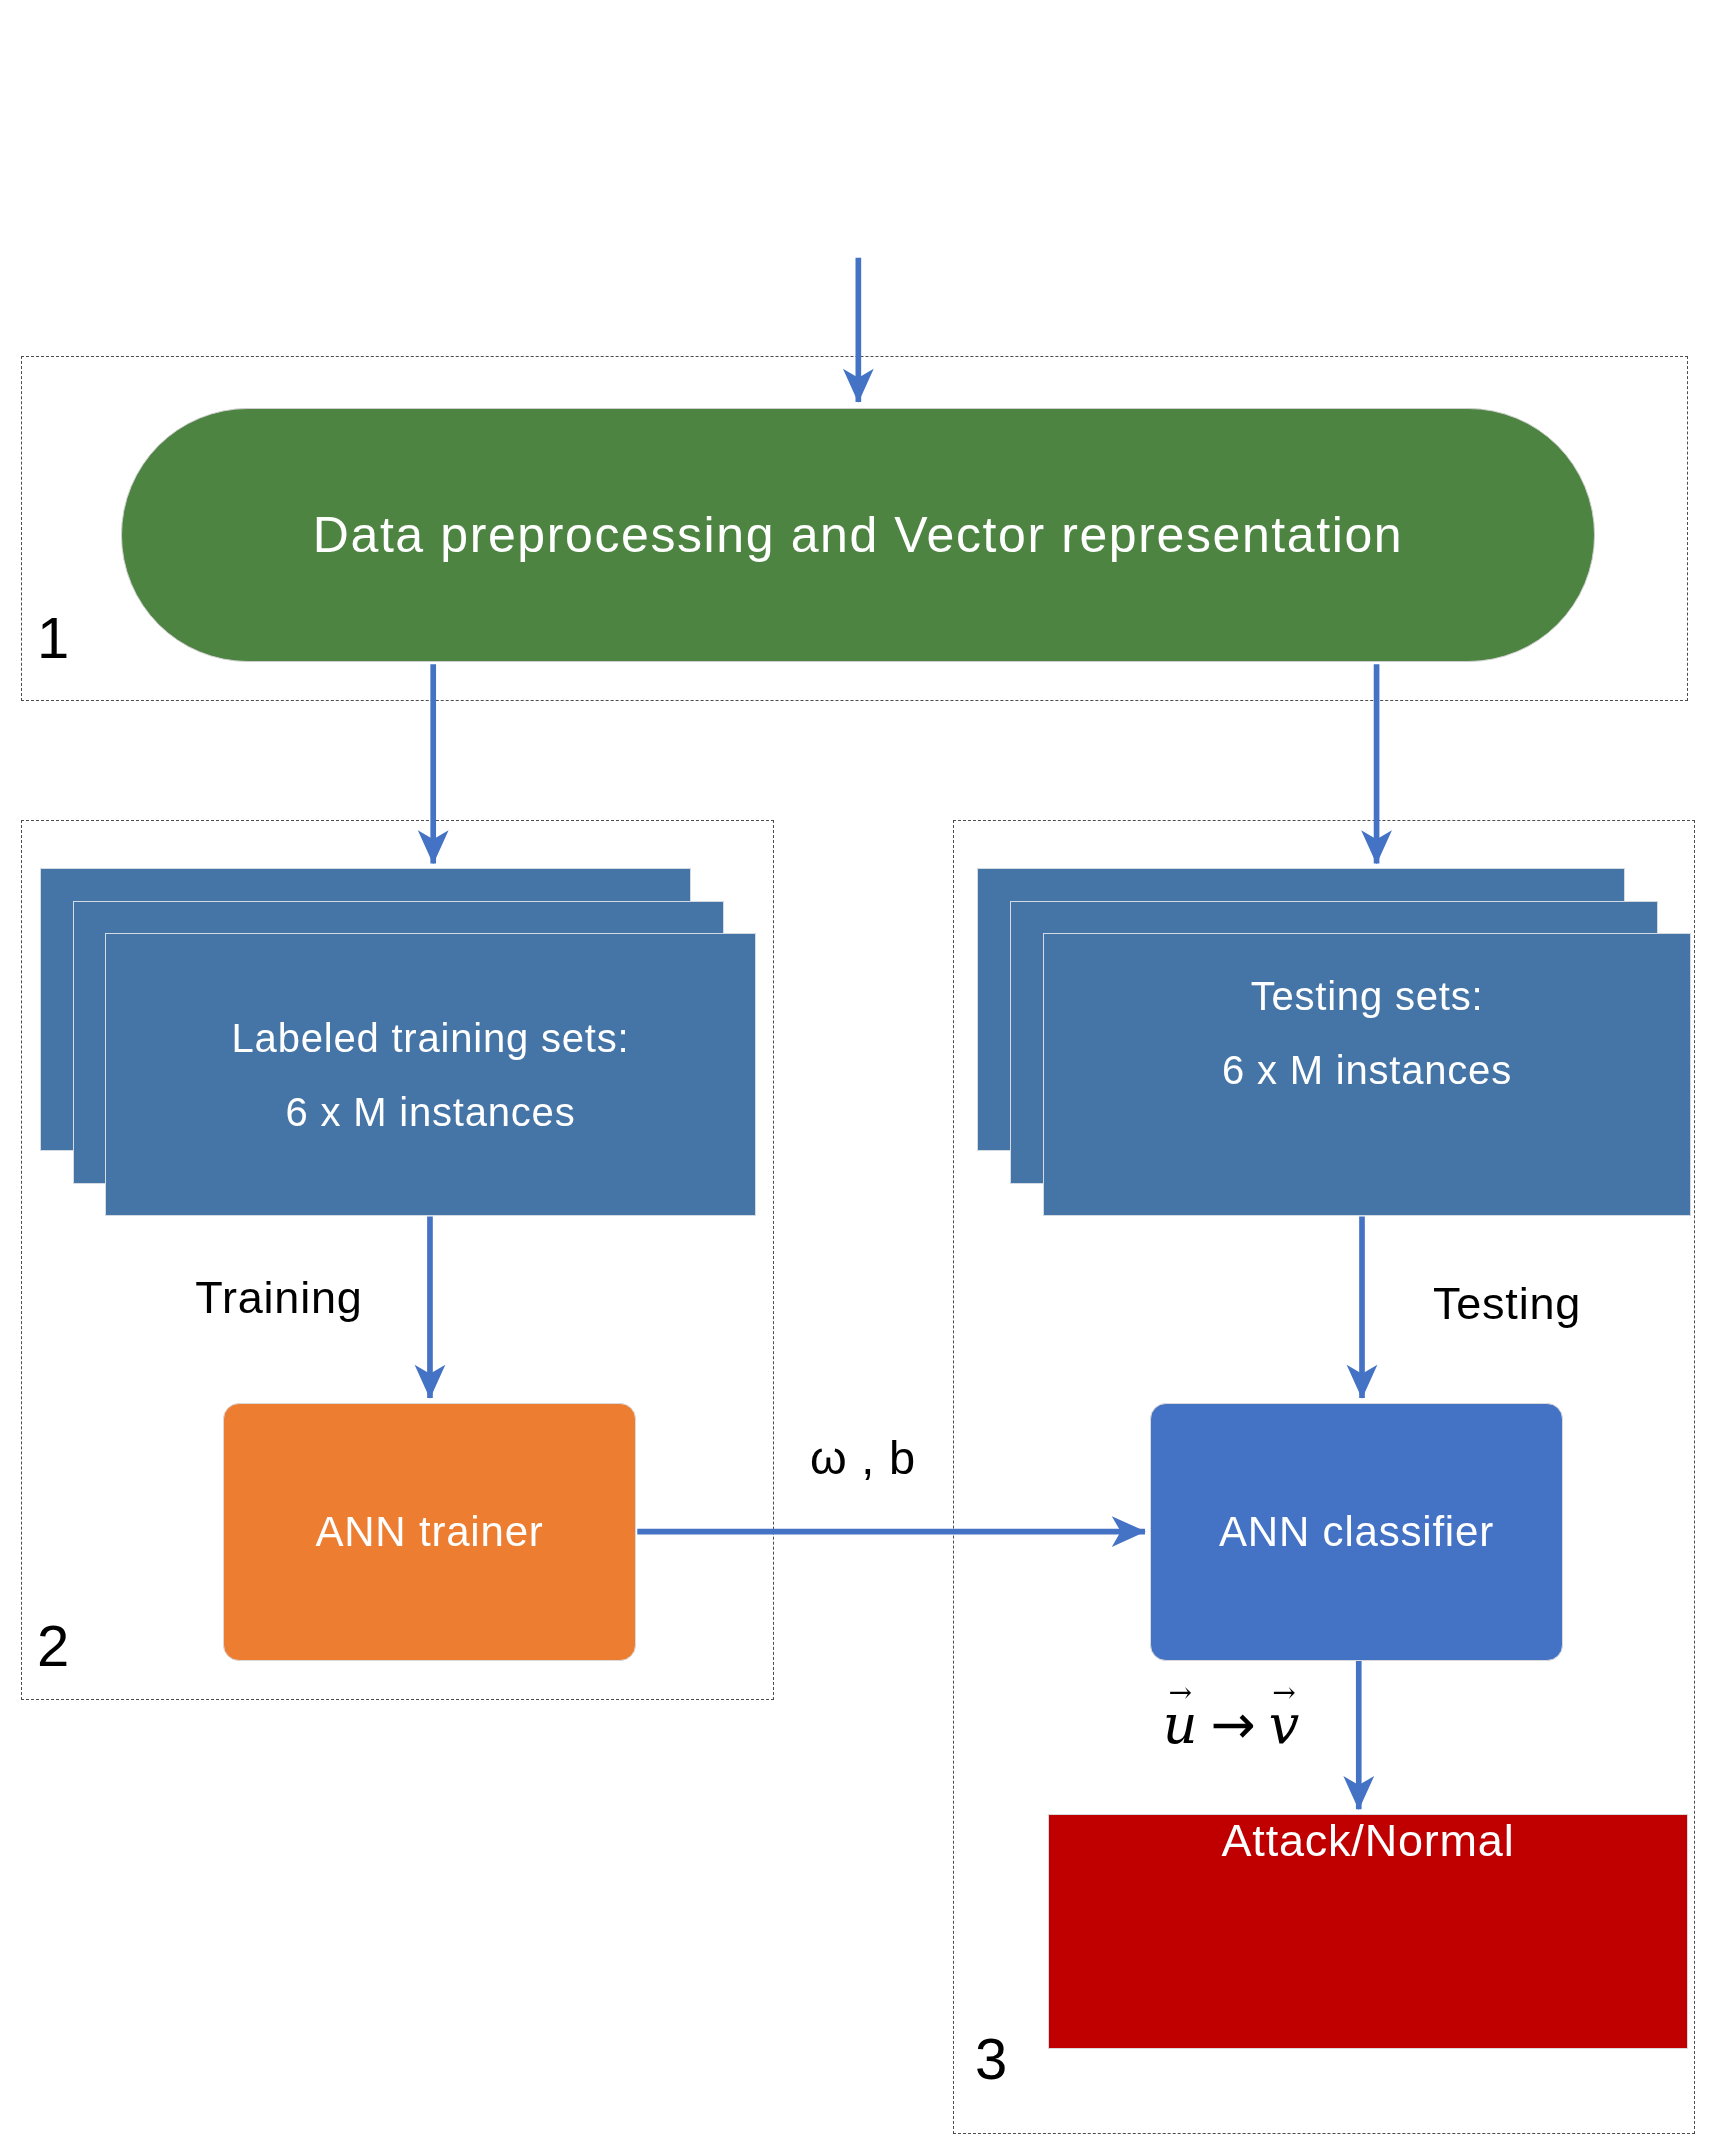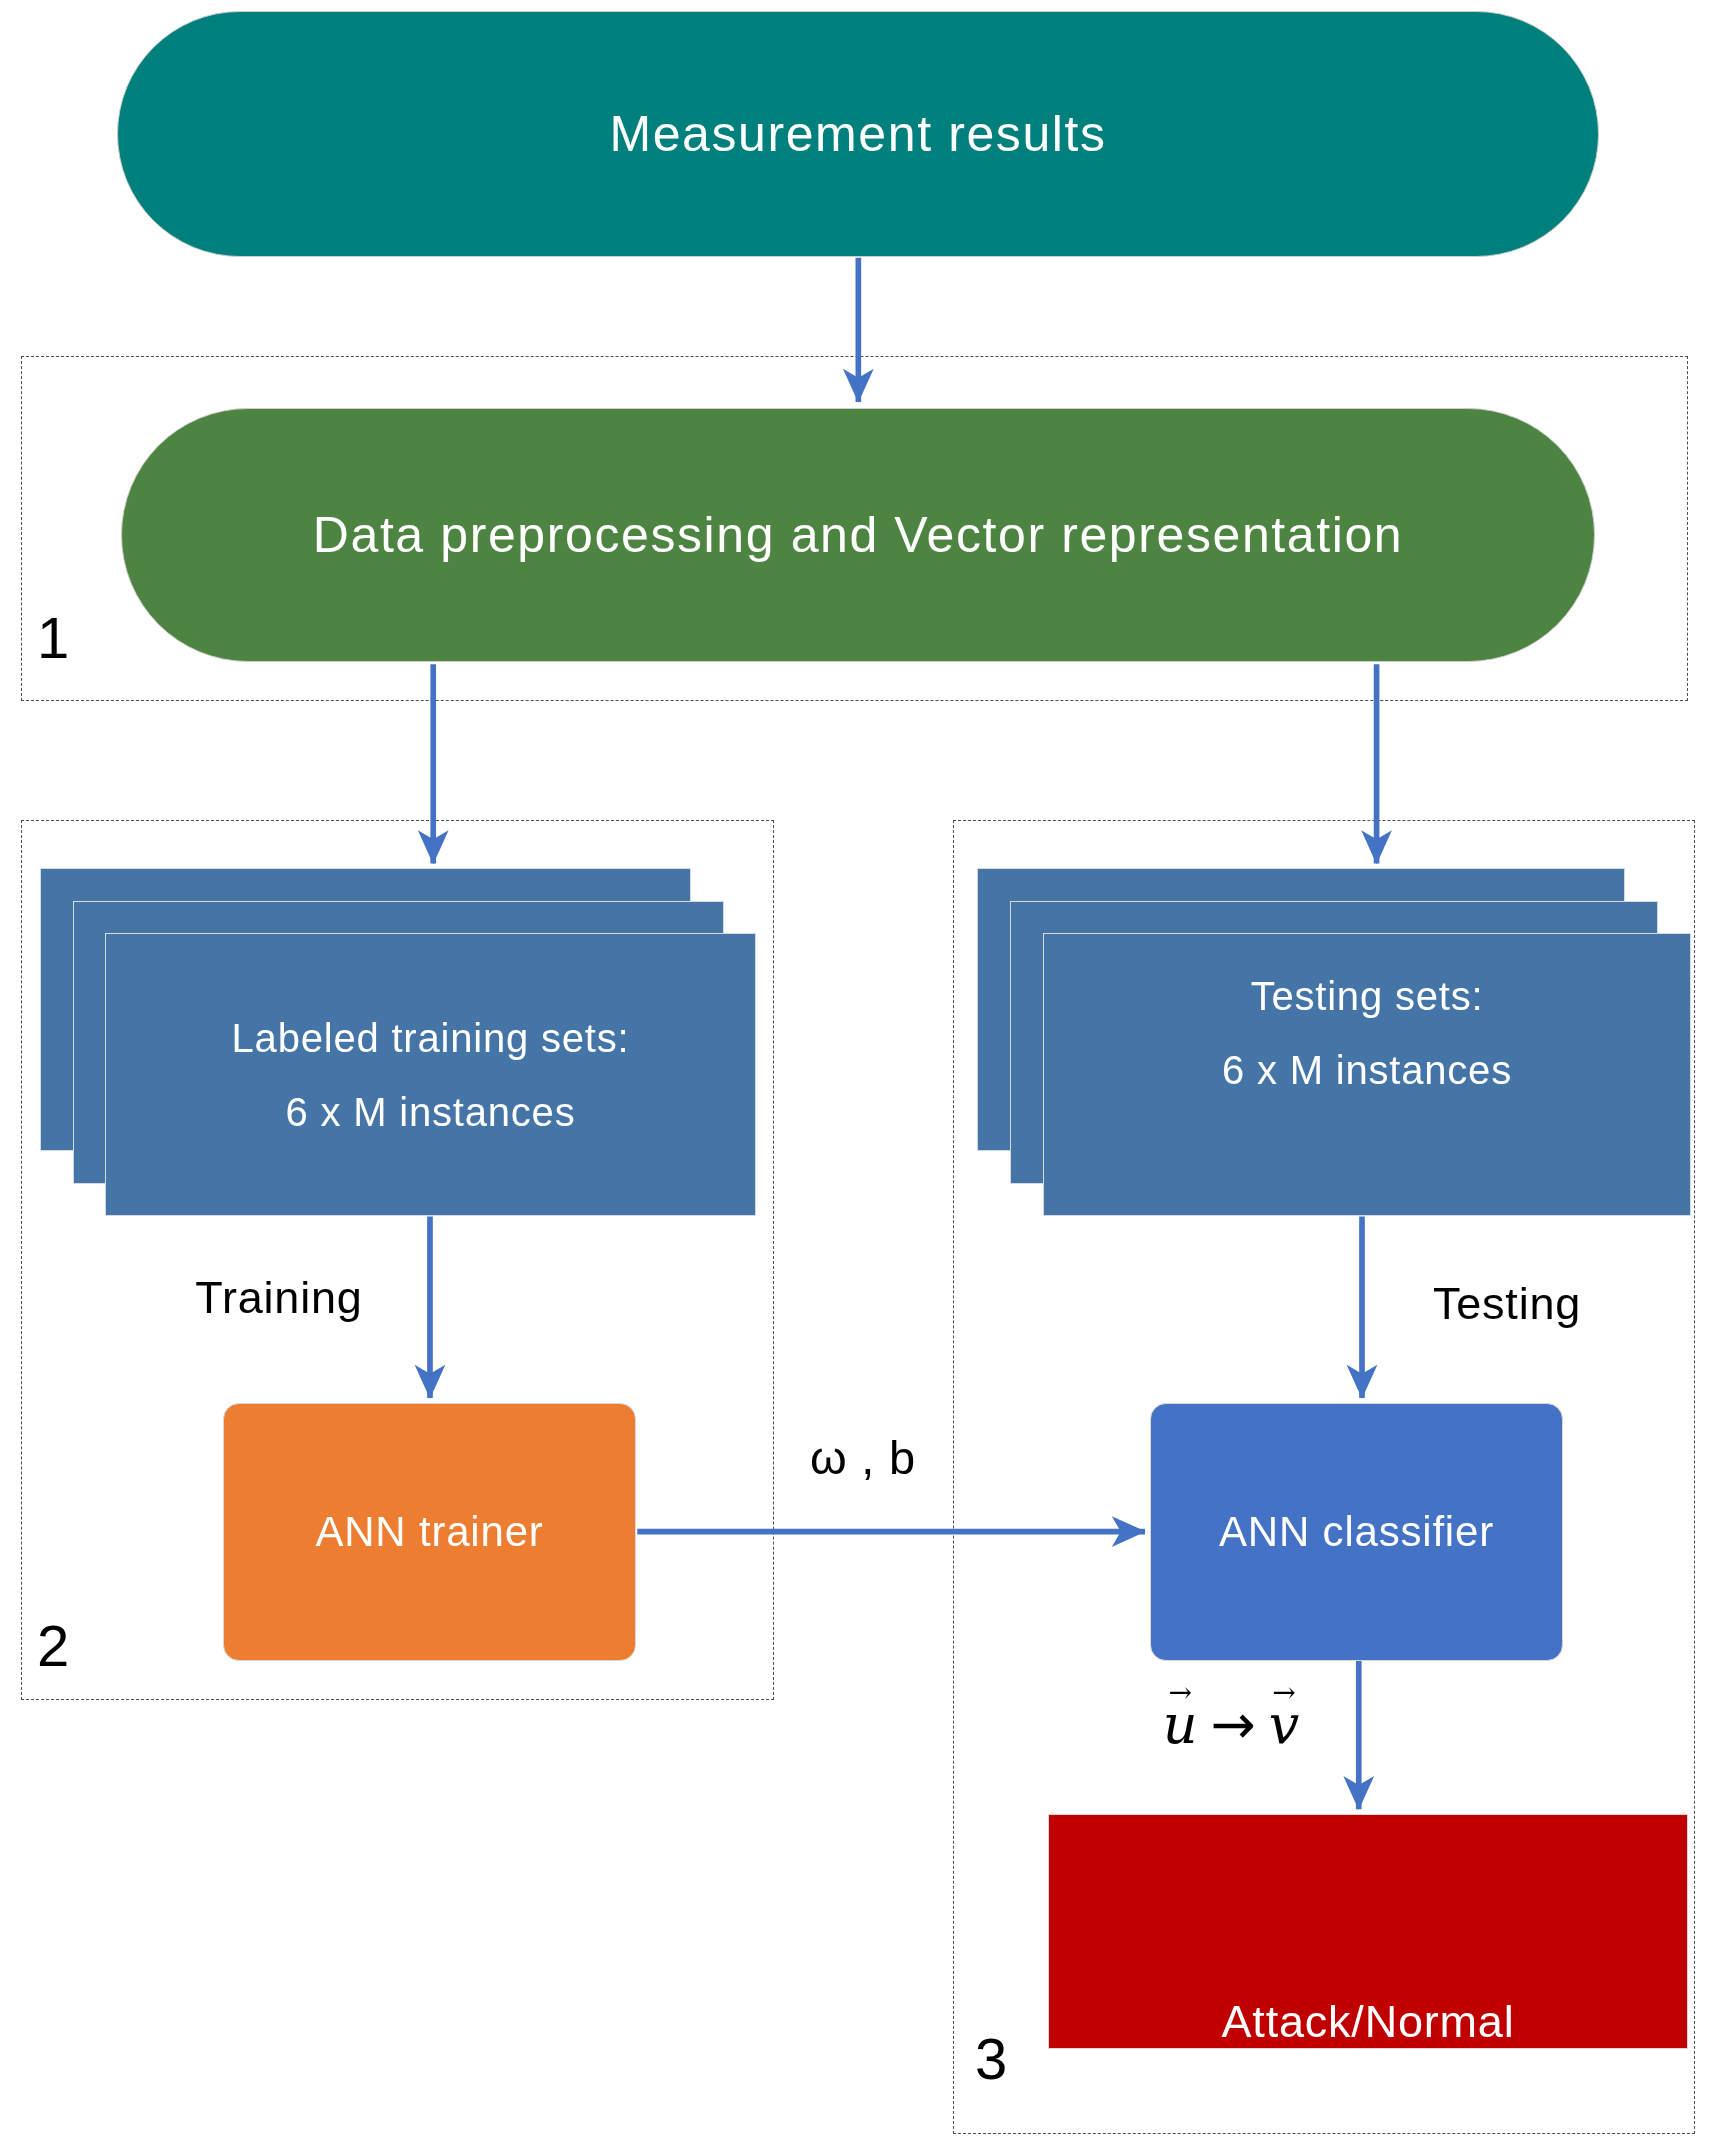--- a/index.html
+++ b/index.html
@@ -85,21 +85,21 @@
     border: 1.6px solid #d9d9d9;
     box-sizing: border-box;
     z-index: 2;
     text-align: center;
   }
   .box-orange { background: var(--c-orange); }
   .box-blue { background: var(--c-blue); }
 
   .redbox {
     background: var(--c-red);
-    display: flex; align-items: flex-end; justify-content: center;
+    display: flex; align-items: flex-start; justify-content: center;
     color: #ffffff;
     font-size: 45px;
     letter-spacing: 0.8px;
     border: 1.6px solid #d9d9d9;
     box-sizing: border-box;
     z-index: 2;
   }
 
   .edgelabel {
     color: #000000;
@@ -154,23 +154,20 @@
 
   <div class="abs dashedbox" style="left:21px; top:356px; width:1667px; height:345px;"></div>
   <div class="abs stagenum" style="left:37px; top:609px;">1</div>
 
   <div class="abs dashedbox" style="left:21px; top:820px; width:753px; height:880px;"></div>
   <div class="abs stagenum" style="left:37px; top:1617px;">2</div>
 
   <div class="abs dashedbox" style="left:953px; top:820px; width:742px; height:1314px;"></div>
   <div class="abs stagenum" style="left:975px; top:2030px;">3</div>
 
-  <div class="abs pill pill-teal" style="left:117px; top:11.3px; width:1482px; height:246px;">
-    <span>Measurement results</span>
-  </div>
 
   <div class="abs pill pill-green" style="left:121px; top:408px; width:1474px; height:254px;">
     <span>Data preprocessing and Vector representation</span>
   </div>
 
   <div class="abs stackrect z1" style="left:40px; top:868px; width:651px; height:283px;"></div>
   <div class="abs stackrect z2" style="left:73px; top:901px; width:651px; height:283px;"></div>
   <div class="abs stackrect z3" style="left:105px; top:933px; width:651px; height:283px;"></div>
   <div class="abs stacktext" style="left:105px; top:933px; width:651px; height:283px;">
     <span>Labeled training sets:</span>

